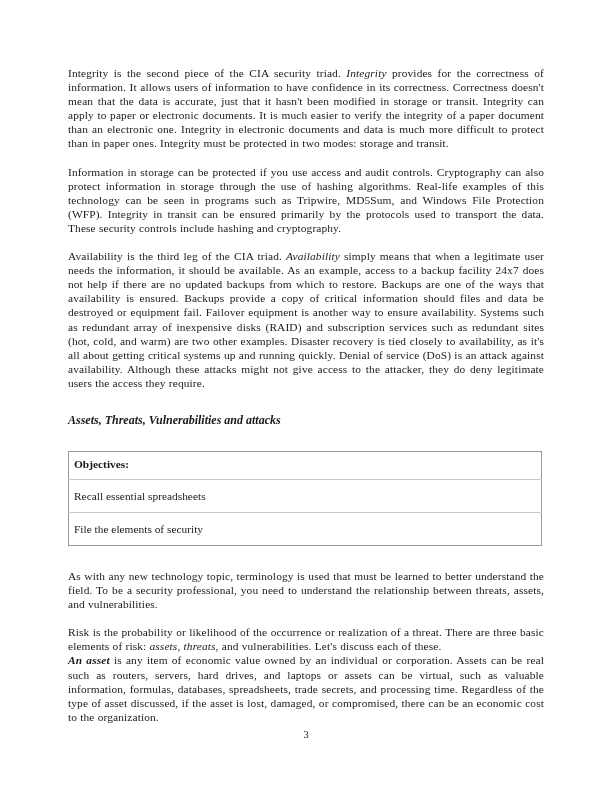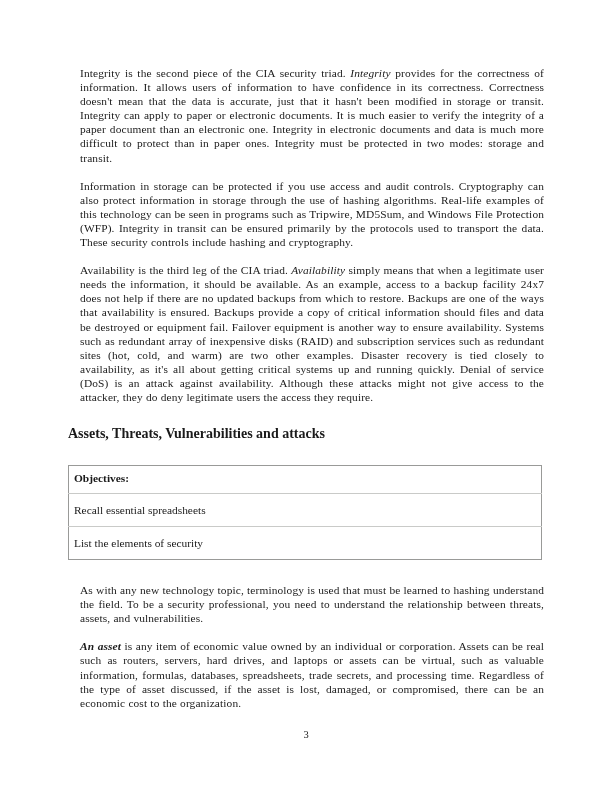--- a/index.html
+++ b/index.html
@@ -26,42 +26,43 @@
   }
 
   .content {
     position: absolute;
     left: 68px;
     top: 66px;
     width: 476px;
   }
 
   p.body-par {
-    margin: 0 0 14px 12px;
+    margin: 0 0 14px 0;
     font-size: 11.4px;
     line-height: 14.1px;
     text-align: justify;
     text-justify: inter-word;
     letter-spacing: 0.01em;
     word-spacing: 0.02em;
   }
 
   p.body-par.tight {
     margin-bottom: 0;
   }
 
   .it { font-style: italic; }
   .bd { font-weight: bold; font-style: italic; }
 
   h2.section-heading {
     margin: 0;
     padding: 0;
-    font-size: 14px;
+    font-size: 12px;
     font-weight: bold;
     line-height: 14px;
+    font-style: italic;
   }
 
   .spacer-before-heading { height: 9px; }
   .spacer-after-heading { height: 24px; }
   .spacer-after-table { height: 23px; }
 
   table.objectives-table {
     border-collapse: collapse;
     width: 474px;
     table-layout: fixed;
@@ -133,29 +134,30 @@
             <div class="cell-inner head">Objectives:</div>
           </td>
         </tr>
         <tr>
           <td>
             <div class="cell-inner row">Recall essential spreadsheets</div>
           </td>
         </tr>
         <tr>
           <td>
-            <div class="cell-inner row">List the elements of security</div>
+            <div class="cell-inner row">File the elements of security</div>
           </td>
         </tr>
       </tbody>
     </table>
 
     <div class="spacer-after-table"></div>
 
-    <p class="body-par">As with any new technology topic, terminology is used that must be learned to hashing understand the field. To be a security professional, you need to understand the relationship between threats, assets, and vulnerabilities.</p>
+    <p class="body-par">As with any new technology topic, terminology is used that must be learned to better understand the field. To be a security professional, you need to understand the relationship between threats, assets, and vulnerabilities.</p>
 
+    <p class="body-par tight">Risk is the probability or likelihood of the occurrence or realization of a threat. There are three basic elements of risk: <span class="it">assets</span>, <span class="it">threats</span>, and vulnerabilities. Let's discuss each of these.</p>
 
     <p class="body-par"><span class="bd">An asset</span> is any item of economic value owned by an individual or corporation. Assets can be real such as routers, servers, hard drives, and laptops or assets can be virtual, such as valuable information, formulas, databases, spreadsheets, trade secrets, and processing time. Regardless of the type of asset discussed, if the asset is lost, damaged, or compromised, there can be an economic cost to the organization.</p>
 
   </div>
 
   <div class="page-number">3</div>
 </div>
 
 </body></html>

